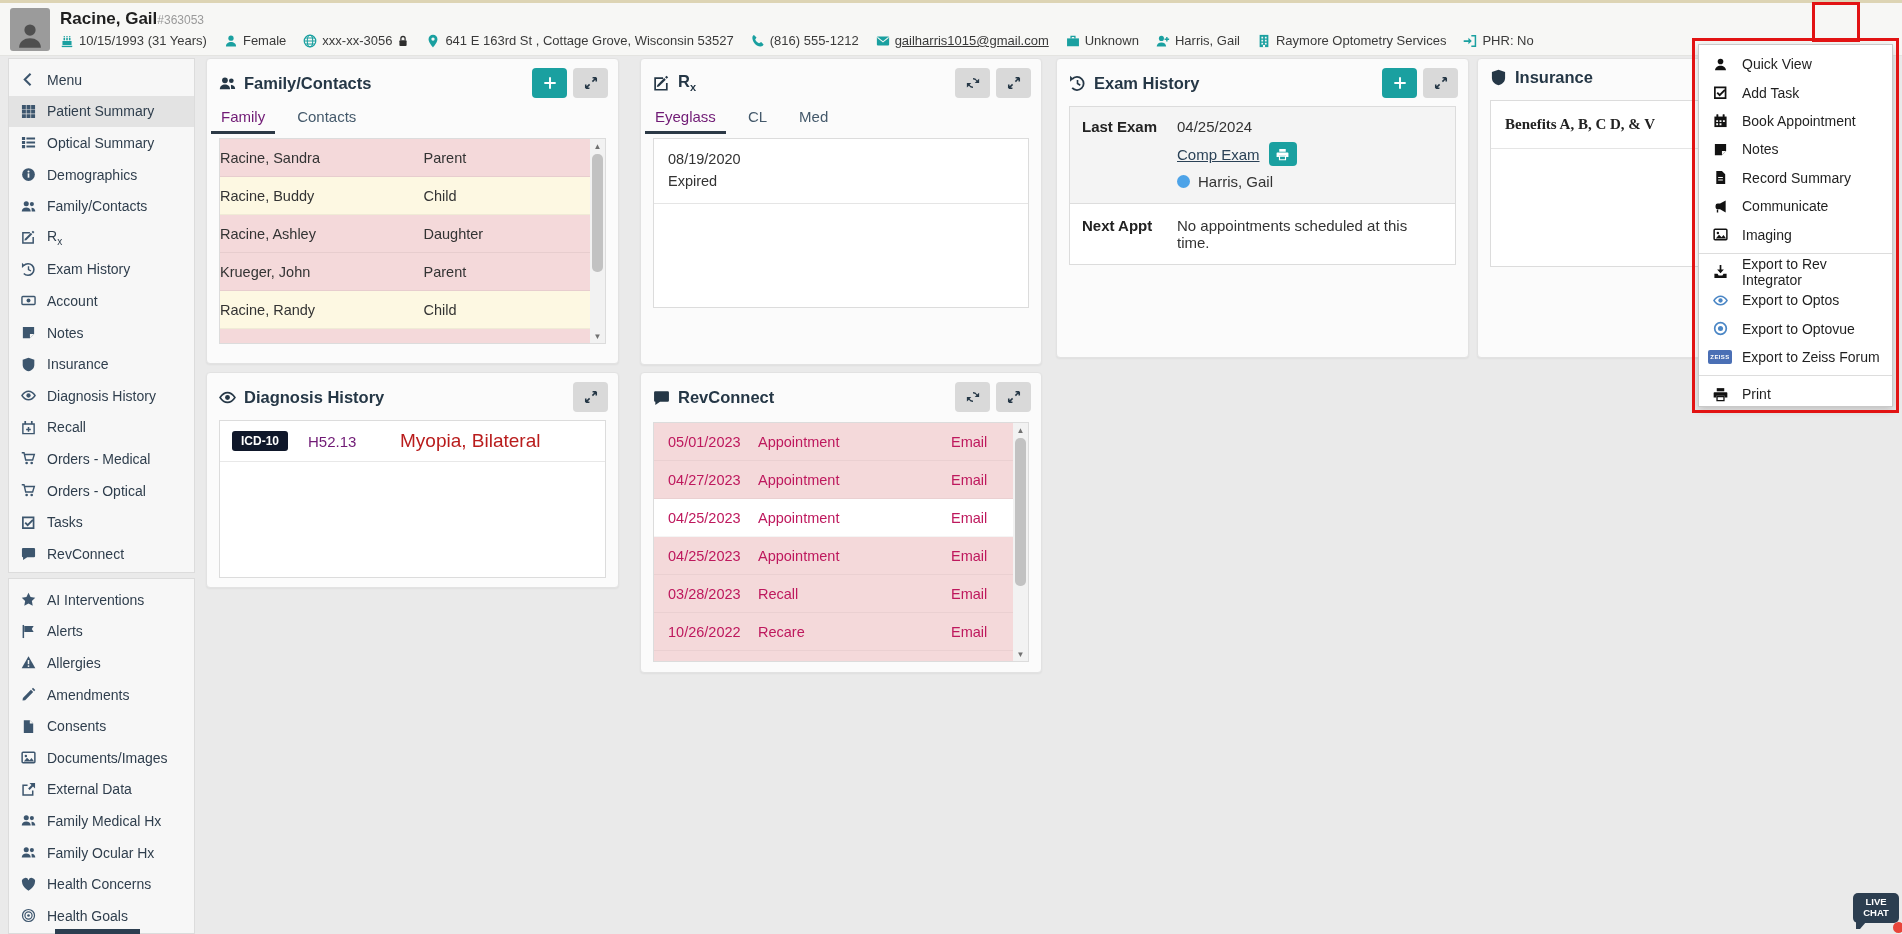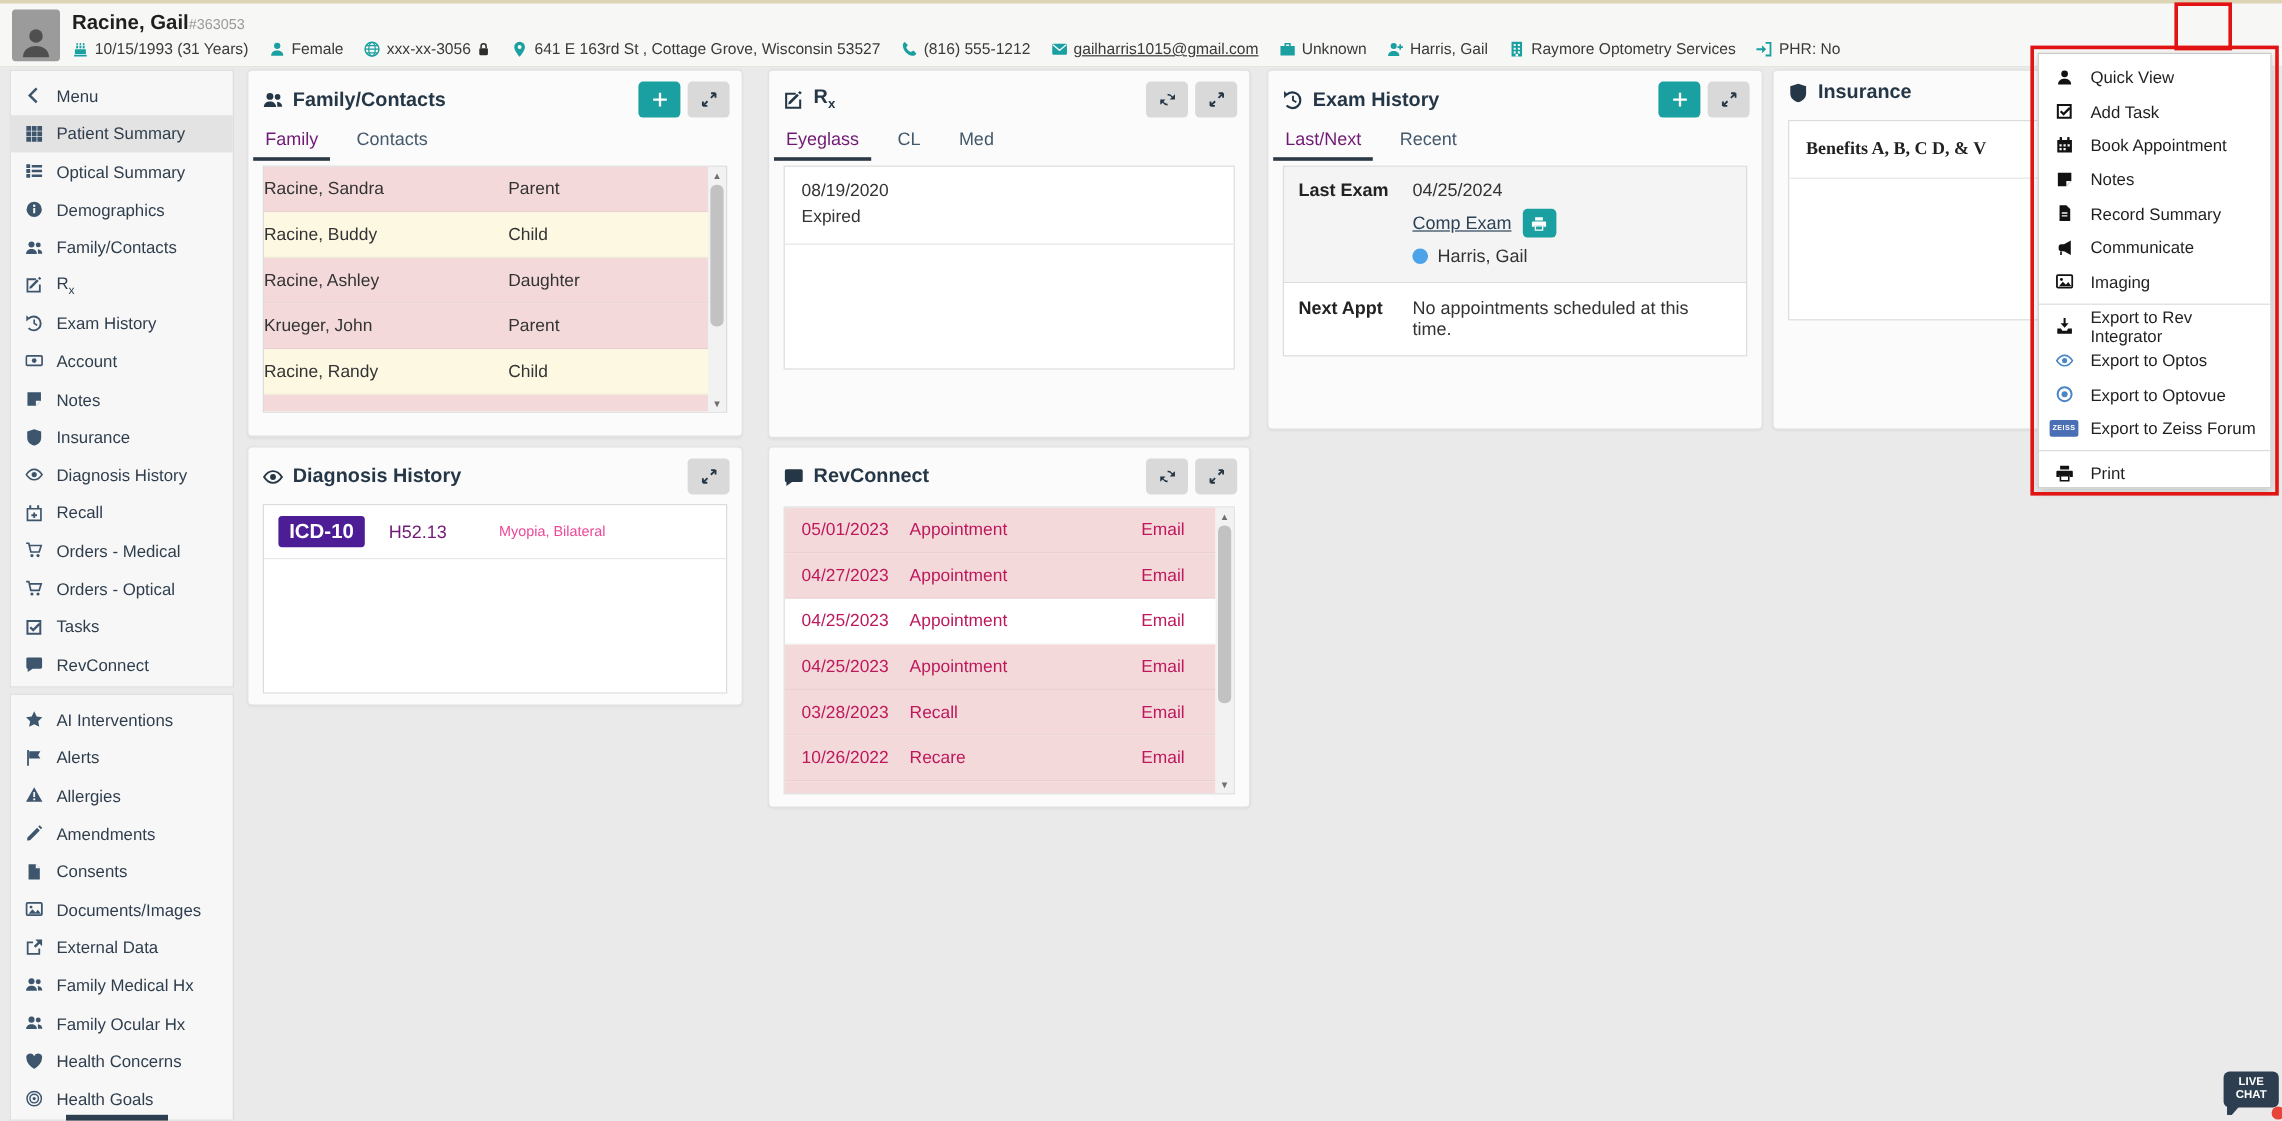--- a/index.html
+++ b/index.html
@@ -120,23 +120,23 @@
     display:flex;align-items:center;justify-content:center;cursor:pointer;}
   .print-btn .ic{width:13px;height:13px;}
   .prov-row{display:flex;align-items:center;gap:8px;}
   .dot{width:13px;height:13px;border-radius:50%;background:#4da3e8;flex:none;}
   
   .ins-panel{height:165px;margin-top:9px;font-family:Liberation Serif, serif;}
   .benefit{padding:15px 14px;font-weight:bold;font-size:15px;color:#222;border-bottom:1px solid #e5e5e5;}
   
   .diag-panel{height:156px;}
   .diag-row{display:flex;align-items:center;padding:9px 12px;border-bottom:1px solid #e8e8e8;cursor:pointer;}
-  .icd-badge{background:#4c1d95;color:#fff;font-size:17px;font-weight:bold;padding:3px 9px;border-radius:3px;}
+  .icd-badge{background:#0f172a;color:#fff;font-size:12px;font-weight:bold;padding:3px 9px;border-radius:3px;}
   .diag-code{font-size:15px;color:#701a75;margin-left:20px;width:92px;}
-  .diag-desc{font-size:12px;color:#ec4899;}
+  .diag-desc{font-size:19px;color:#b91c1c;}
   
   .rev-panel{height:238px;margin-top:6px;}
   .row-rev{display:grid;grid-template-columns:104px 1fr 62px;align-items:center;height:38px;
     font-size:14.5px;color:#be185d;box-shadow:inset 0 -1px 0 rgba(0,0,0,.04);cursor:pointer;}
   .row-rev span:first-child{padding-left:14px;}
   
   .live-chat{position:absolute;left:1853px;top:893px;width:48px;height:38px;z-index:40;cursor:pointer;}
   .lc-bubble{position:relative;background:#2c3e50;border-radius:5px;width:46px;height:30px;display:flex;
     flex-direction:column;align-items:center;justify-content:center;color:#fff;font-size:9.5px;
     font-weight:bold;line-height:1.15;}
@@ -672,24 +672,20 @@
         </button>
       <button class="cbtn gray">
           <span>
             <svg class="ic" viewBox="0 0 16 16" fill="currentColor">
               <path fill="none" stroke="currentColor" stroke-width="1.8" d="M9.6 6.4L14 2M14 2H9.8M14 2v4.2M6.4 9.6L2 14M2 14h4.2M2 14V9.8"></path>
             </svg>
           </span>
         </button>
     </div>
   </div>
-  <div class="tabs" id="tabs-exam">
-      <span class="tab active">Last/Next</span>
-      <span class="tab">Recent</span>
-    </div>
   <div class="panel exam-panel">
     <div class="exam-row first">
       <span class="exam-lbl">Last Exam</span>
       <span class="exam-val">
         <span>04/25/2024</span>
         <span class="exam-link-row">
           <a class="exam-link">Comp Exam</a>
           <button class="print-btn">
               <span>
                 <svg class="ic" viewBox="0 0 16 16" fill="currentColor">

